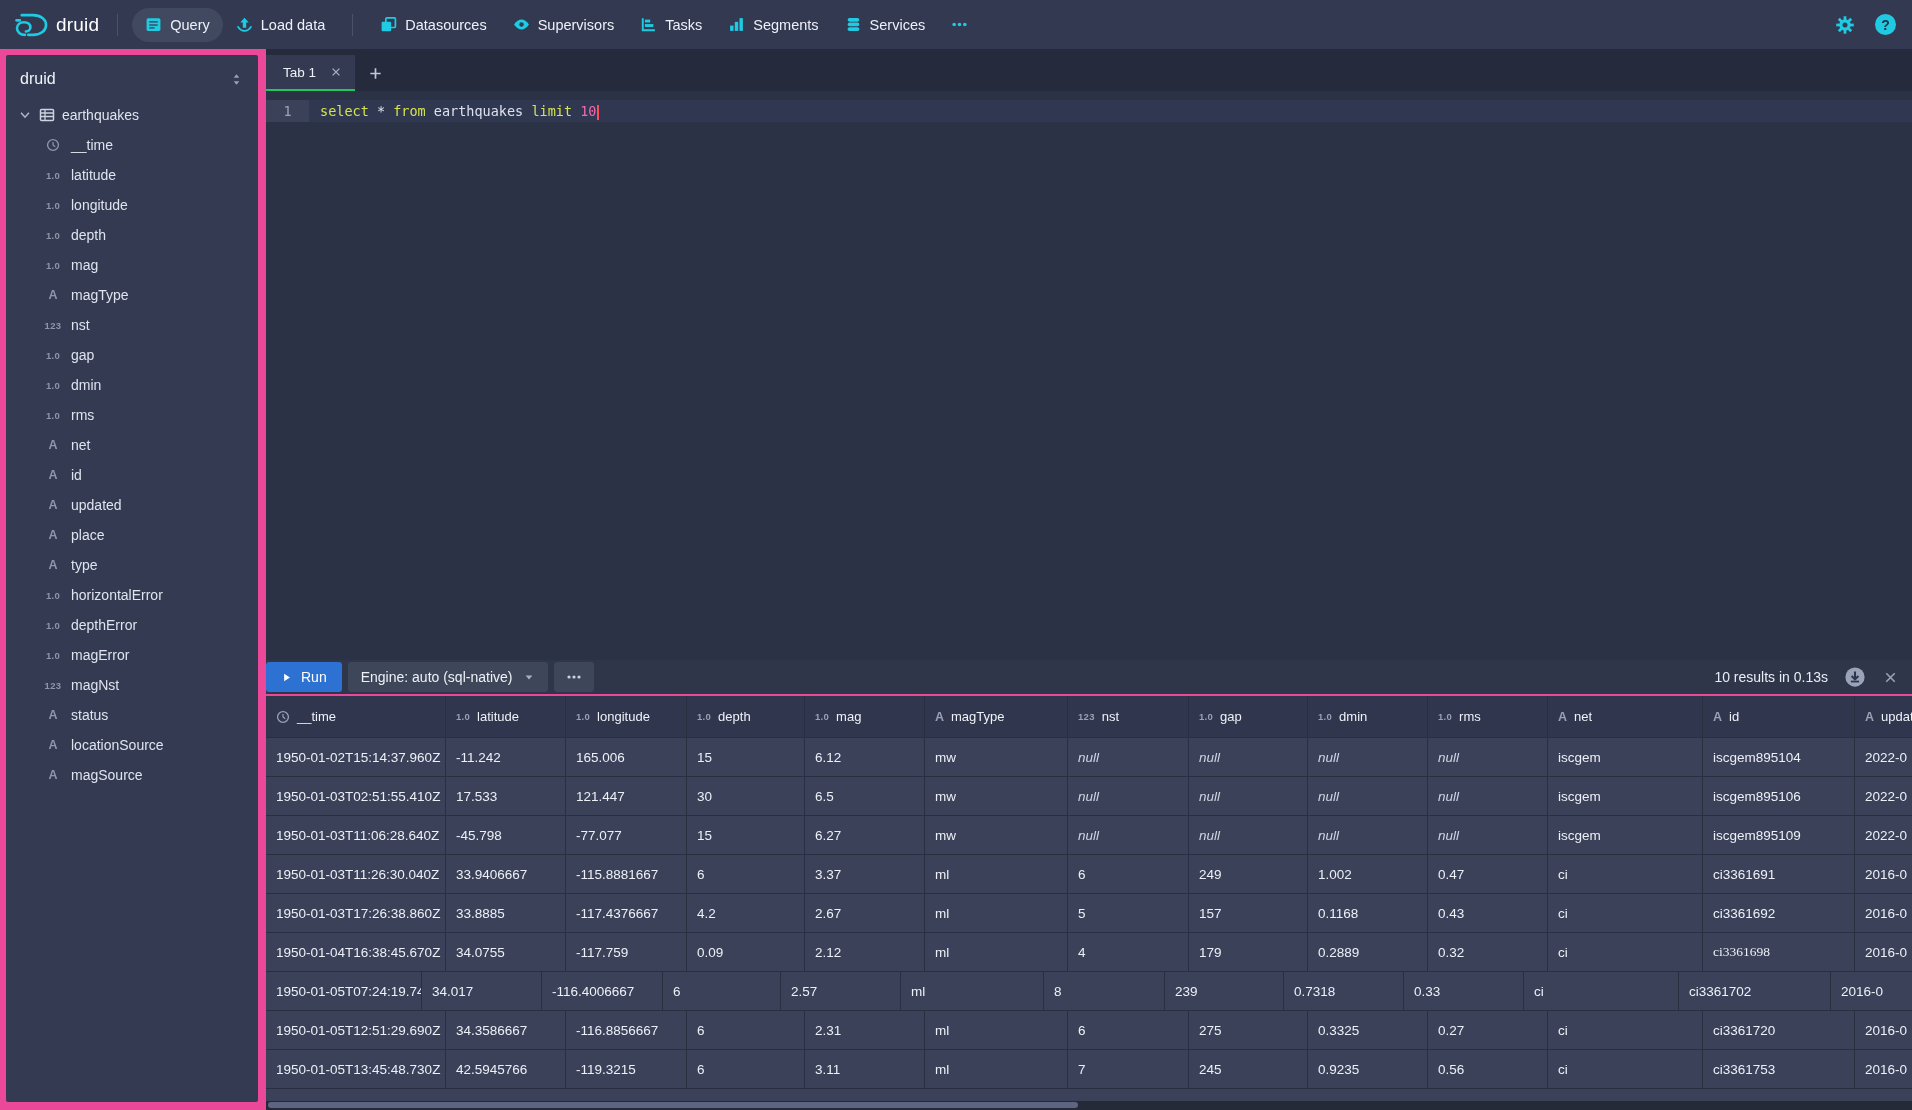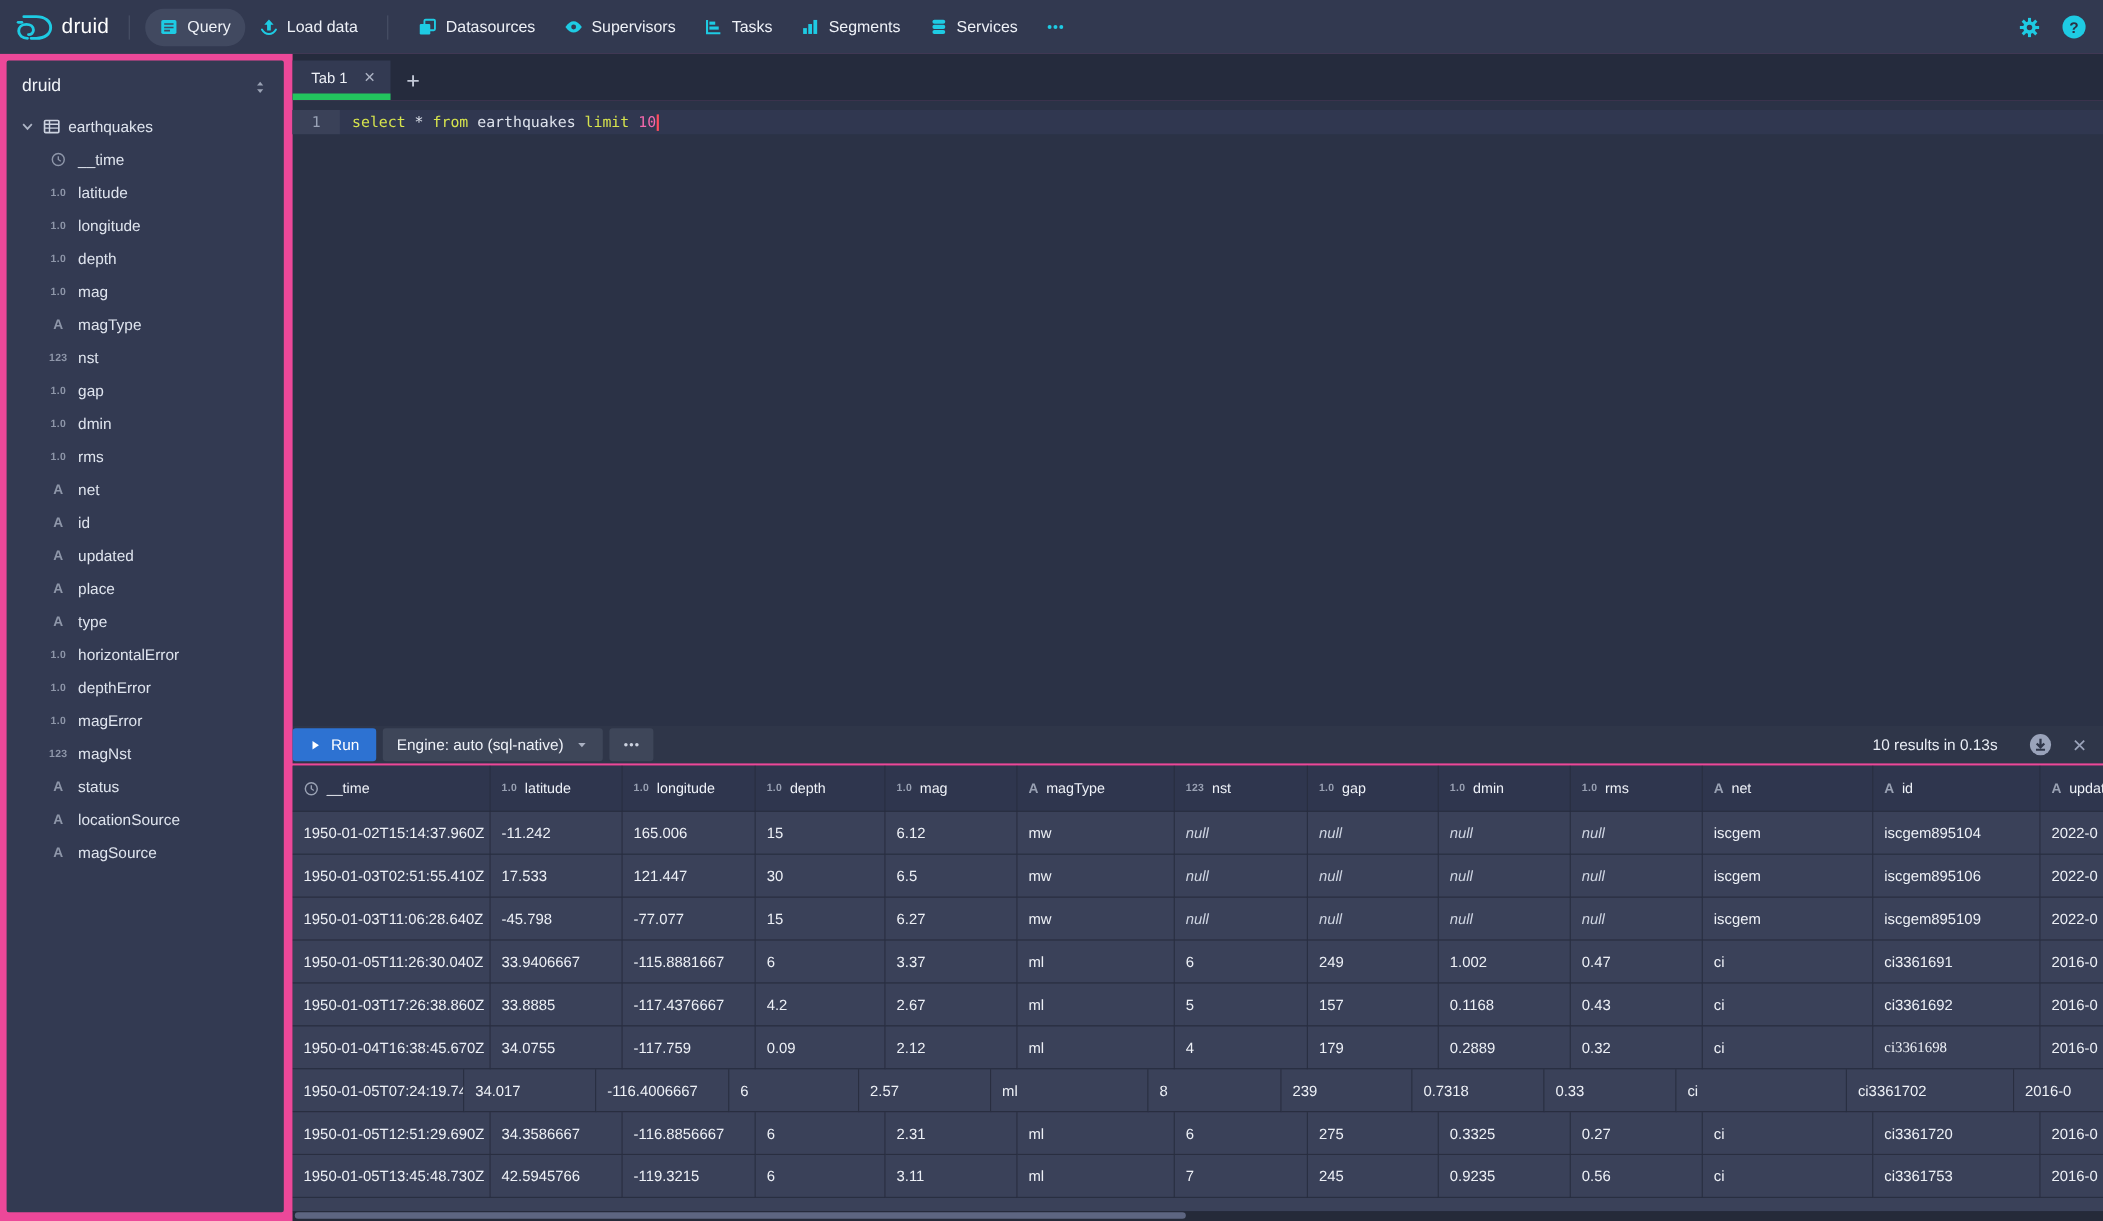--- a/index.html
+++ b/index.html
@@ -39,21 +39,21 @@
   .tree-item { display:flex; align-items:center; height:30px; padding-left:34px; cursor:pointer; }
   .type-icon { width:26px; display:flex; justify-content:center; align-items:center; color:#8e96a9; margin-right:5px; flex:none; }
   .num-t { font-size:9.5px; font-weight:bold; letter-spacing:.3px; }
   .str-t { font-size:12.5px; font-weight:600; }
   .clock-s svg { width:14px; height:14px; display:block; }
 
   
   .main { position:absolute; left:266px; top:49px; right:0; bottom:0; }
   .tabbar { height:42px; background:#252b3d; display:flex; align-items:stretch; }
   .tab { display:flex; align-items:center; gap:14px; padding:0 13px 0 17px; background:#333a52;
-         border-bottom:6px solid #22c55e; color:#eef1f7; font-size:13.5px; margin-top:6px; cursor:pointer; }
+         border-bottom:2px solid #22c55e; color:#eef1f7; font-size:13.5px; margin-top:6px; cursor:pointer; }
   .tab-close svg { width:12px; height:12px; color:#aab1c2; display:block; }
   .add-tab { width:40px; display:flex; align-items:center; justify-content:center; color:#c2c8d6; margin-top:6px; cursor:pointer; }
   .add-tab svg { width:15px; height:15px; display:block; }
 
   .editor { position:absolute; top:42px; left:0; right:0; height:569px; background:#2b3246;
             font-family:"DejaVu Sans Mono", monospace; font-size:13.5px; }
   .code-row { display:flex; align-items:center; height:22px; margin-top:9px; background:#303750; }
   .gutter { width:43px; text-align:center; color:#9aa3b7; background:#3a4158; height:22px; line-height:22px; flex:none; }
   .code { padding-left:11px; line-height:22px; white-space:pre; }
   .tok-keyword { color:#d6e34d;text-align:right; }
@@ -67,21 +67,21 @@
   .run-btn { display:flex; align-items:center; gap:9px; background:#2d72d2; color:#fff; height:30px;
              padding:0 15px; border-radius:3px; font-size:14px; cursor:pointer; }
   .run-btn svg { width:11px; height:11px; color:#fff; display:block; }
   .engine-btn { display:flex; align-items:center; gap:11px; background:#3e4659; color:#eef1f7; height:30px;
                 padding:0 13px; border-radius:3px; font-size:14px; cursor:pointer; }
   .engine-btn svg { width:12px; height:12px; color:#aab1c2; display:block; }
   .more-btn { width:40px; height:30px; border-radius:3px; background:#3e4659; display:flex;
               align-items:center; justify-content:center; color:#cdd3e0; cursor:pointer; }
   .more-btn svg { width:16px; height:16px; display:block; }
   .run-right { display:flex; align-items:center; }
-  .run-status { font-size:14px; color:#e9edf5; margin-right:28px; }
+  .run-status { font-size:14px; color:#e9edf5; margin-right:16px; }
   .dl-btn svg { width:22px; height:22px; color:#9aa3ba; display:block; }
   .x-btn { margin-left:17px; }
   .x-btn svg { width:15px; height:15px; color:#9aa3ba; display:block; }
 
   
   .results { position:absolute; top:647px; left:0; right:0; bottom:0; background:#2b3040; overflow:hidden; }
   .table-inner { width:1769px; }
   .rheader { display:flex; height:42px; background:#2f364e; }
   .rrow { display:flex; height:39px; background:#3a4159; }
   .cell { flex:none; display:flex; align-items:center; padding:0 8px 0 10px;
@@ -597,21 +597,21 @@
                 <span class="null-val">null</span>
               </div>
               <div class="cell dcell" style="width: 120px;">
                 <span class="null-val">null</span>
               </div>
               <div class="cell dcell" style="width: 155px;">iscgem</div>
               <div class="cell dcell" style="width: 152px;">iscgem895109</div>
               <div class="cell dcell" style="width: 180px;">2022-0</div>
             </div>
             <div class="rrow">
-              <div class="cell dcell" style="width: 180px;">1950-01-05T11:26:30.040Z</div>
+              <div class="cell dcell" style="width: 180px;">1950-01-03T11:26:30.040Z</div>
               <div class="cell dcell" style="width: 120px;">33.9406667</div>
               <div class="cell dcell" style="width: 121px;">-115.8881667</div>
               <div class="cell dcell" style="width: 118px;">6</div>
               <div class="cell dcell" style="width: 120px;">3.37</div>
               <div class="cell dcell" style="width: 143px;">ml</div>
               <div class="cell dcell" style="width: 121px;">6</div>
               <div class="cell dcell" style="width: 119px;">249</div>
               <div class="cell dcell" style="width: 120px;">1.002</div>
               <div class="cell dcell" style="width: 120px;">0.47</div>
               <div class="cell dcell" style="width: 155px;">ci</div>

